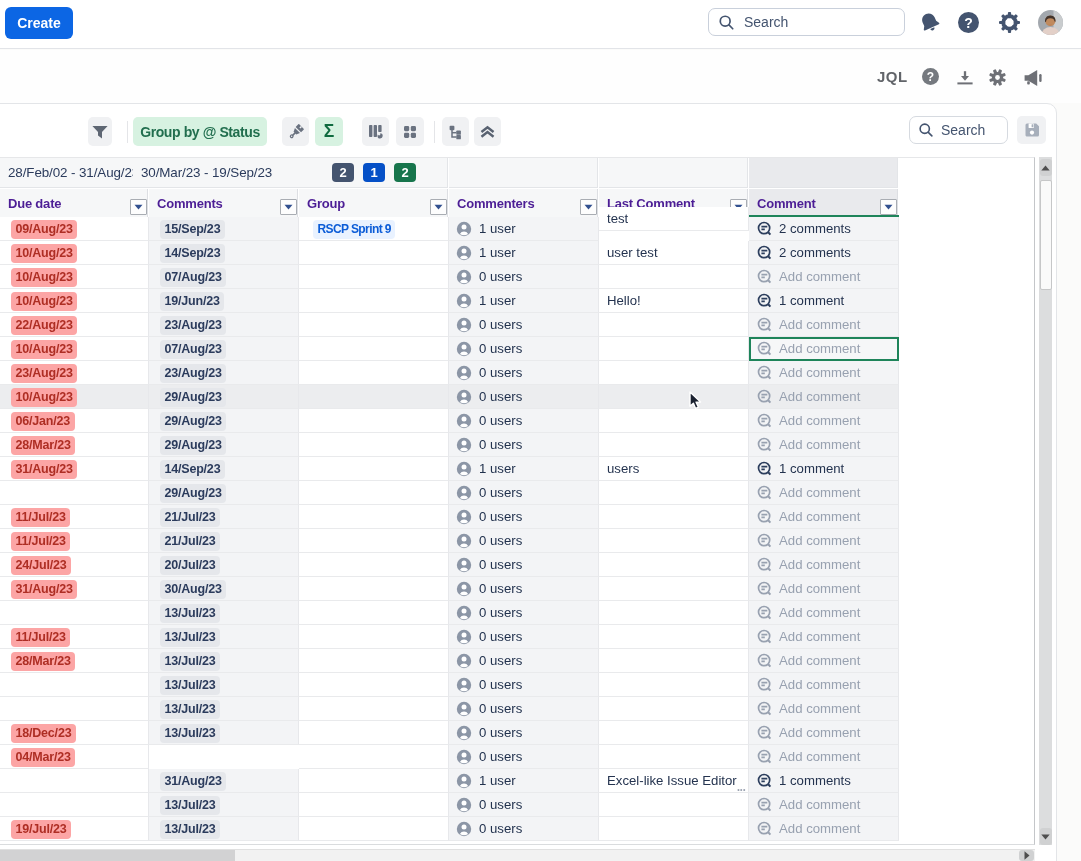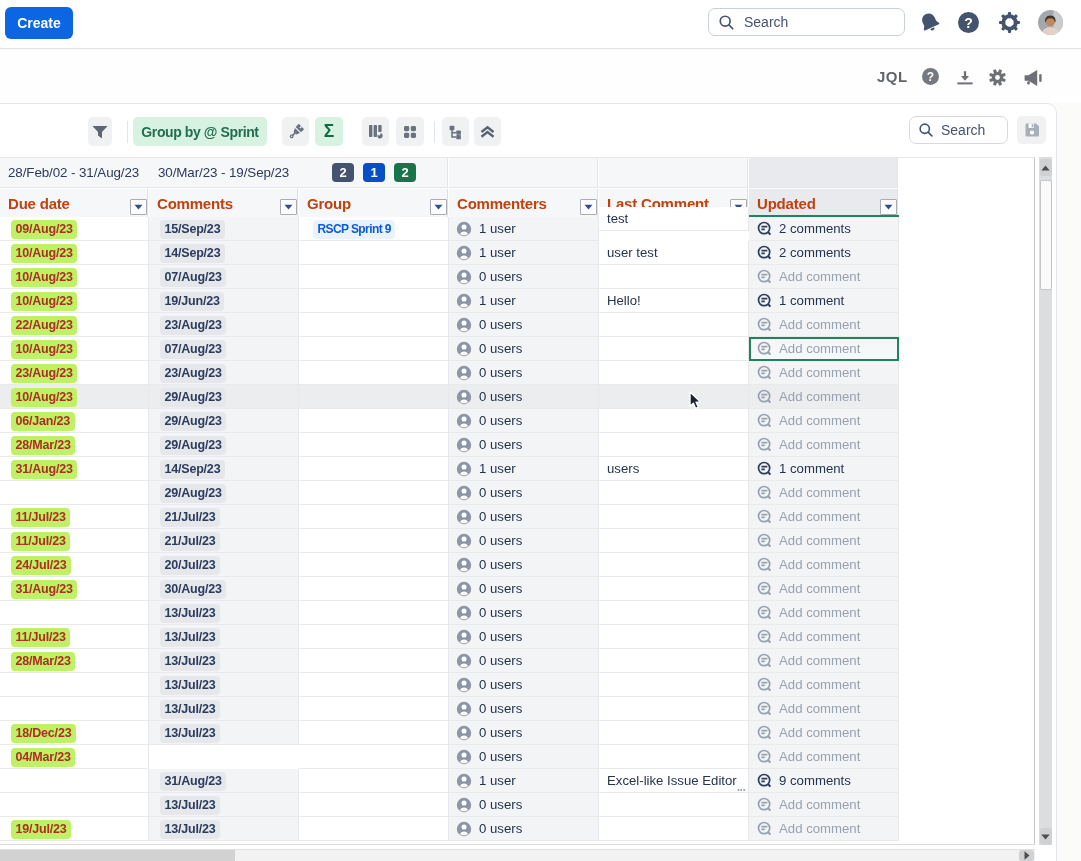--- a/index.html
+++ b/index.html
@@ -42,21 +42,21 @@
   border-radius:5px; display:flex; align-items:center; justify-content:center; }
 
 
 #grid { position:absolute; left:0; top:157px; width:1035px; height:688px; background:#fff;
   border-top:1px solid #E6E7E9; border-bottom:1px solid #DADCDE; border-right:1px solid #C4C6C9; }
 
 .rcell { position:absolute; top:158px; height:30px; background:#F6F7F8; border-right:1px solid #E3E5E8;
   border-bottom:1px solid #E3E5E8; display:flex; align-items:center; font-size:13.4px; color:#2B3B5C; letter-spacing:-0.1px;
   padding-left:8px; }
 .hcell { position:absolute; top:189px; height:28px; background:#F6F7F8; border-right:1px solid #DDDFE3;
-  display:flex; align-items:center; font-size:15px; font-weight:700; color:#c2410c; letter-spacing:-0.2px; padding-left:8px; }
+  display:flex; align-items:center; font-size:13px; font-weight:700; color:#4c1d95; letter-spacing:-0.2px; padding-left:8px; }
 .hc6 { background:#E9EAED; }
 #hdrline { position:absolute; left:0; top:216.5px; width:899px; height:1px; background:#D2D5DA; }
 #greenline { position:absolute; left:749px; top:214.5px; width:150px; height:2.5px; background:#1E845A; }
 .dd { position:absolute; width:17px; height:16px; background:#FDFDFD; border:1px solid #A9ADB3;
   border-radius:1px; display:flex; align-items:center; justify-content:center; }
 
 .badge { position:absolute; top:163px; width:22px; height:19px; border-radius:4px; color:#fff;
   font-size:13px; font-weight:700; display:flex; align-items:center; justify-content:center; }
 
 .c { position:absolute; height:24px; border-bottom:1px solid #E9EAEC; border-right:1px solid #E7E8EB;
@@ -65,21 +65,21 @@
 .hov { background:#ECEDEF !important; }
 .c1 { left:0; width:149px; padding-left:11px; }
 .c2 { left:149px; width:150px; padding-left:11px; }
 .c3 { left:299px; width:150px; padding-left:14px; }
 .c4 { left:449px; width:150px; padding-left:7px; gap:7px; }
 .c5 { left:599px; width:150px; padding-left:8px; position:absolute; }
 .c6 { left:749px; width:150px; padding-left:8px; gap:6px; }
 .sel { outline:2px solid #1E845A; outline-offset:-2px; background:#F6F7F8; }
 
 .pill { font-size:12.5px; font-weight:700; letter-spacing:-0.2px; line-height:19px; padding:0 4.5px; border-radius:4px; margin-top:1px; }
-.due { background:#bef264; color:#AE2E24; }
+.due { background:#fca5a5; color:#AE2E24; }
 .upd { background:#E5E7EB; color:#2B3B5C; }
 .spr { background:#E9F2FF; color:#0B5CD7; font-size:12px; letter-spacing:-0.6px; }
 .ut { font-size:13.2px; color:#22324E; }
 .lc { font-size:13.2px; color:#24334F; white-space:nowrap; overflow:hidden; }
 .dots { position:absolute; right:2px; bottom:-1px; font-size:7px; color:#9AA2B0; letter-spacing:0.5px; }
 .hasc { font-size:13.2px; color:#24334F; }
 .addc { font-size:13.2px; color:#98A1B0; }
 
 
 #vsb { position:absolute; left:1039px; top:157px; width:13px; height:688px; background:#DCDDDE; }
@@ -174,21 +174,21 @@
     </svg></div>
 
 <div id="panel"></div>
 
 <div class="tbtn" style="left:88px;width:24px">
     <svg width="18" height="18" viewBox="0 0 18 18">
       <path d="M1.4 2.9 h15.2 l-5.6 6 v6.5 l-4 -2.8 v-3.7 z" fill="#5E6673"></path>
     </svg>
   </div>
 <div class="tdiv" style="left:127px"></div>
-<div id="groupby">Group by @ Sprint</div>
+<div id="groupby">Group by @ Status</div>
 <div class="tbtn" style="left:282px;width:27px">
     <svg width="18" height="18" viewBox="0 0 18 18">
       <g transform="rotate(45 9 9)" fill="#6A7280">
         <path d="M5.9 1.3 h6.2 a0.7 0.7 0 0 1 0.7 0.7 v3.7 h-7.6 V2 a0.7 0.7 0 0 1 0.7-0.7 z"></path>
         <rect x="8.3" y="1.3" width="1.4" height="2.2" fill="#F0F1F3"></rect>
         <path d="M5.4 6.9 h7.2 l-1.8 3.7 h-3.6 z"></path>
         <rect x="8.2" y="10.2" width="1.6" height="3.6"></rect>
         <circle cx="9" cy="15.1" r="1.3" fill="none" stroke="#6A7280" stroke-width="1.2"></circle>
       </g>
     </svg>
@@ -253,21 +253,21 @@
       <path d="M2.5 4 a1.5 1.5 0 0 1 1.5-1.5 h9.2 L16 5.3 V14 a1.5 1.5 0 0 1 -1.5 1.5 h-10 A1.5 1.5 0 0 1 2.5 14 z" fill="#A7AFBB"></path>
       <rect x="5.6" y="2.5" width="5.2" height="4.6" rx="0.6" fill="#fff"></rect>
       <rect x="8.6" y="3.3" width="1.7" height="3" rx="0.4" fill="#A7AFBB"></rect>
       <circle cx="9" cy="11.6" r="2.1" fill="#fff"></circle>
     </svg>
   </div>
 
 <div id="grid"></div>
 
 <div class="rcell" style="left:0;width:179px">28/Feb/02 - 31/Aug/23</div>
-<div class="rcell" style="left:150px;width:171px">30/Mar/23 - 19/Sep/23</div>
+<div class="rcell" style="left:133px;width:171px">30/Mar/23 - 19/Sep/23</div>
 <div class="rcell" style="left:299px;width:149px"></div>
 <div class="rcell" style="left:449px;width:149px"></div>
 <div class="rcell" style="left:599px;width:149px"></div>
 <div class="rcell" style="left:749px;width:149px;background:#E9EAED"></div>
 <div class="badge" style="left:332px;background:#44546F">2</div>
 <div class="badge" style="left:363px;background:#0550C7">1</div>
 <div class="badge" style="left:394px;background:#17754C">2</div>
 
 <div class="hcell " style="left:0px;width:148px">
     <span>Due date</span>
@@ -303,21 +303,21 @@
   </div>
 <div class="hcell " style="left:599px;width:149px">
     <span>Last Comment</span>
   </div>
 <div class="dd" style="left:730px;top:199px">
     <svg width="9" height="6" viewBox="0 0 9 6">
       <path d="M0.5 0.8 h8 L4.5 5.4 z" fill="#32508F"></path>
     </svg>
   </div>
 <div class="hcell hc6" style="left:749px;width:149px">
-    <span>Updated</span>
+    <span>Comment</span>
   </div>
 <div class="dd" style="left:880px;top:199px">
     <svg width="9" height="6" viewBox="0 0 9 6">
       <path d="M0.5 0.8 h8 L4.5 5.4 z" fill="#32508F"></path>
     </svg>
   </div>
 <div id="hdrline"></div>
 <div id="greenline"></div>
 
 <div class="c c1" style="top:217px">
@@ -976,21 +976,21 @@
     <span class="dots">•••</span>
   </div>
 <div class="c c6 gray" style="top:769px">
     <svg width="16" height="16" viewBox="0 0 16 16" style="flex:none">
       <g stroke="#2C3E5D" fill="none">
         <circle cx="7.1" cy="7.1" r="5.6" stroke-width="1.7"></circle>
         <path d="M4.4 5.6 h5.9 M4.4 8.4 h3.4" stroke-width="1.7"></path>
         <path d="M11.2 11.2 l2.2 2.4" stroke-width="2.0"></path>
       </g>
     </svg>
-    <span class="hasc">9 comments</span>
+    <span class="hasc">1 comments</span>
   </div>
 <div class="c c1" style="top:793px"></div>
 <div class="c c2 gray" style="top:793px">
     <span class="pill upd">13/Jul/23</span>
   </div>
 <div class="c c3" style="top:793px"></div>
 <div class="c c4 gray" style="top:793px">
     <svg width="16" height="16" viewBox="0 0 16 16" style="flex:none">
       <circle cx="8" cy="8" r="7.2" fill="#8C96A6"></circle>
       <circle cx="8" cy="6.1" r="2.5" fill="#fff"></circle>

